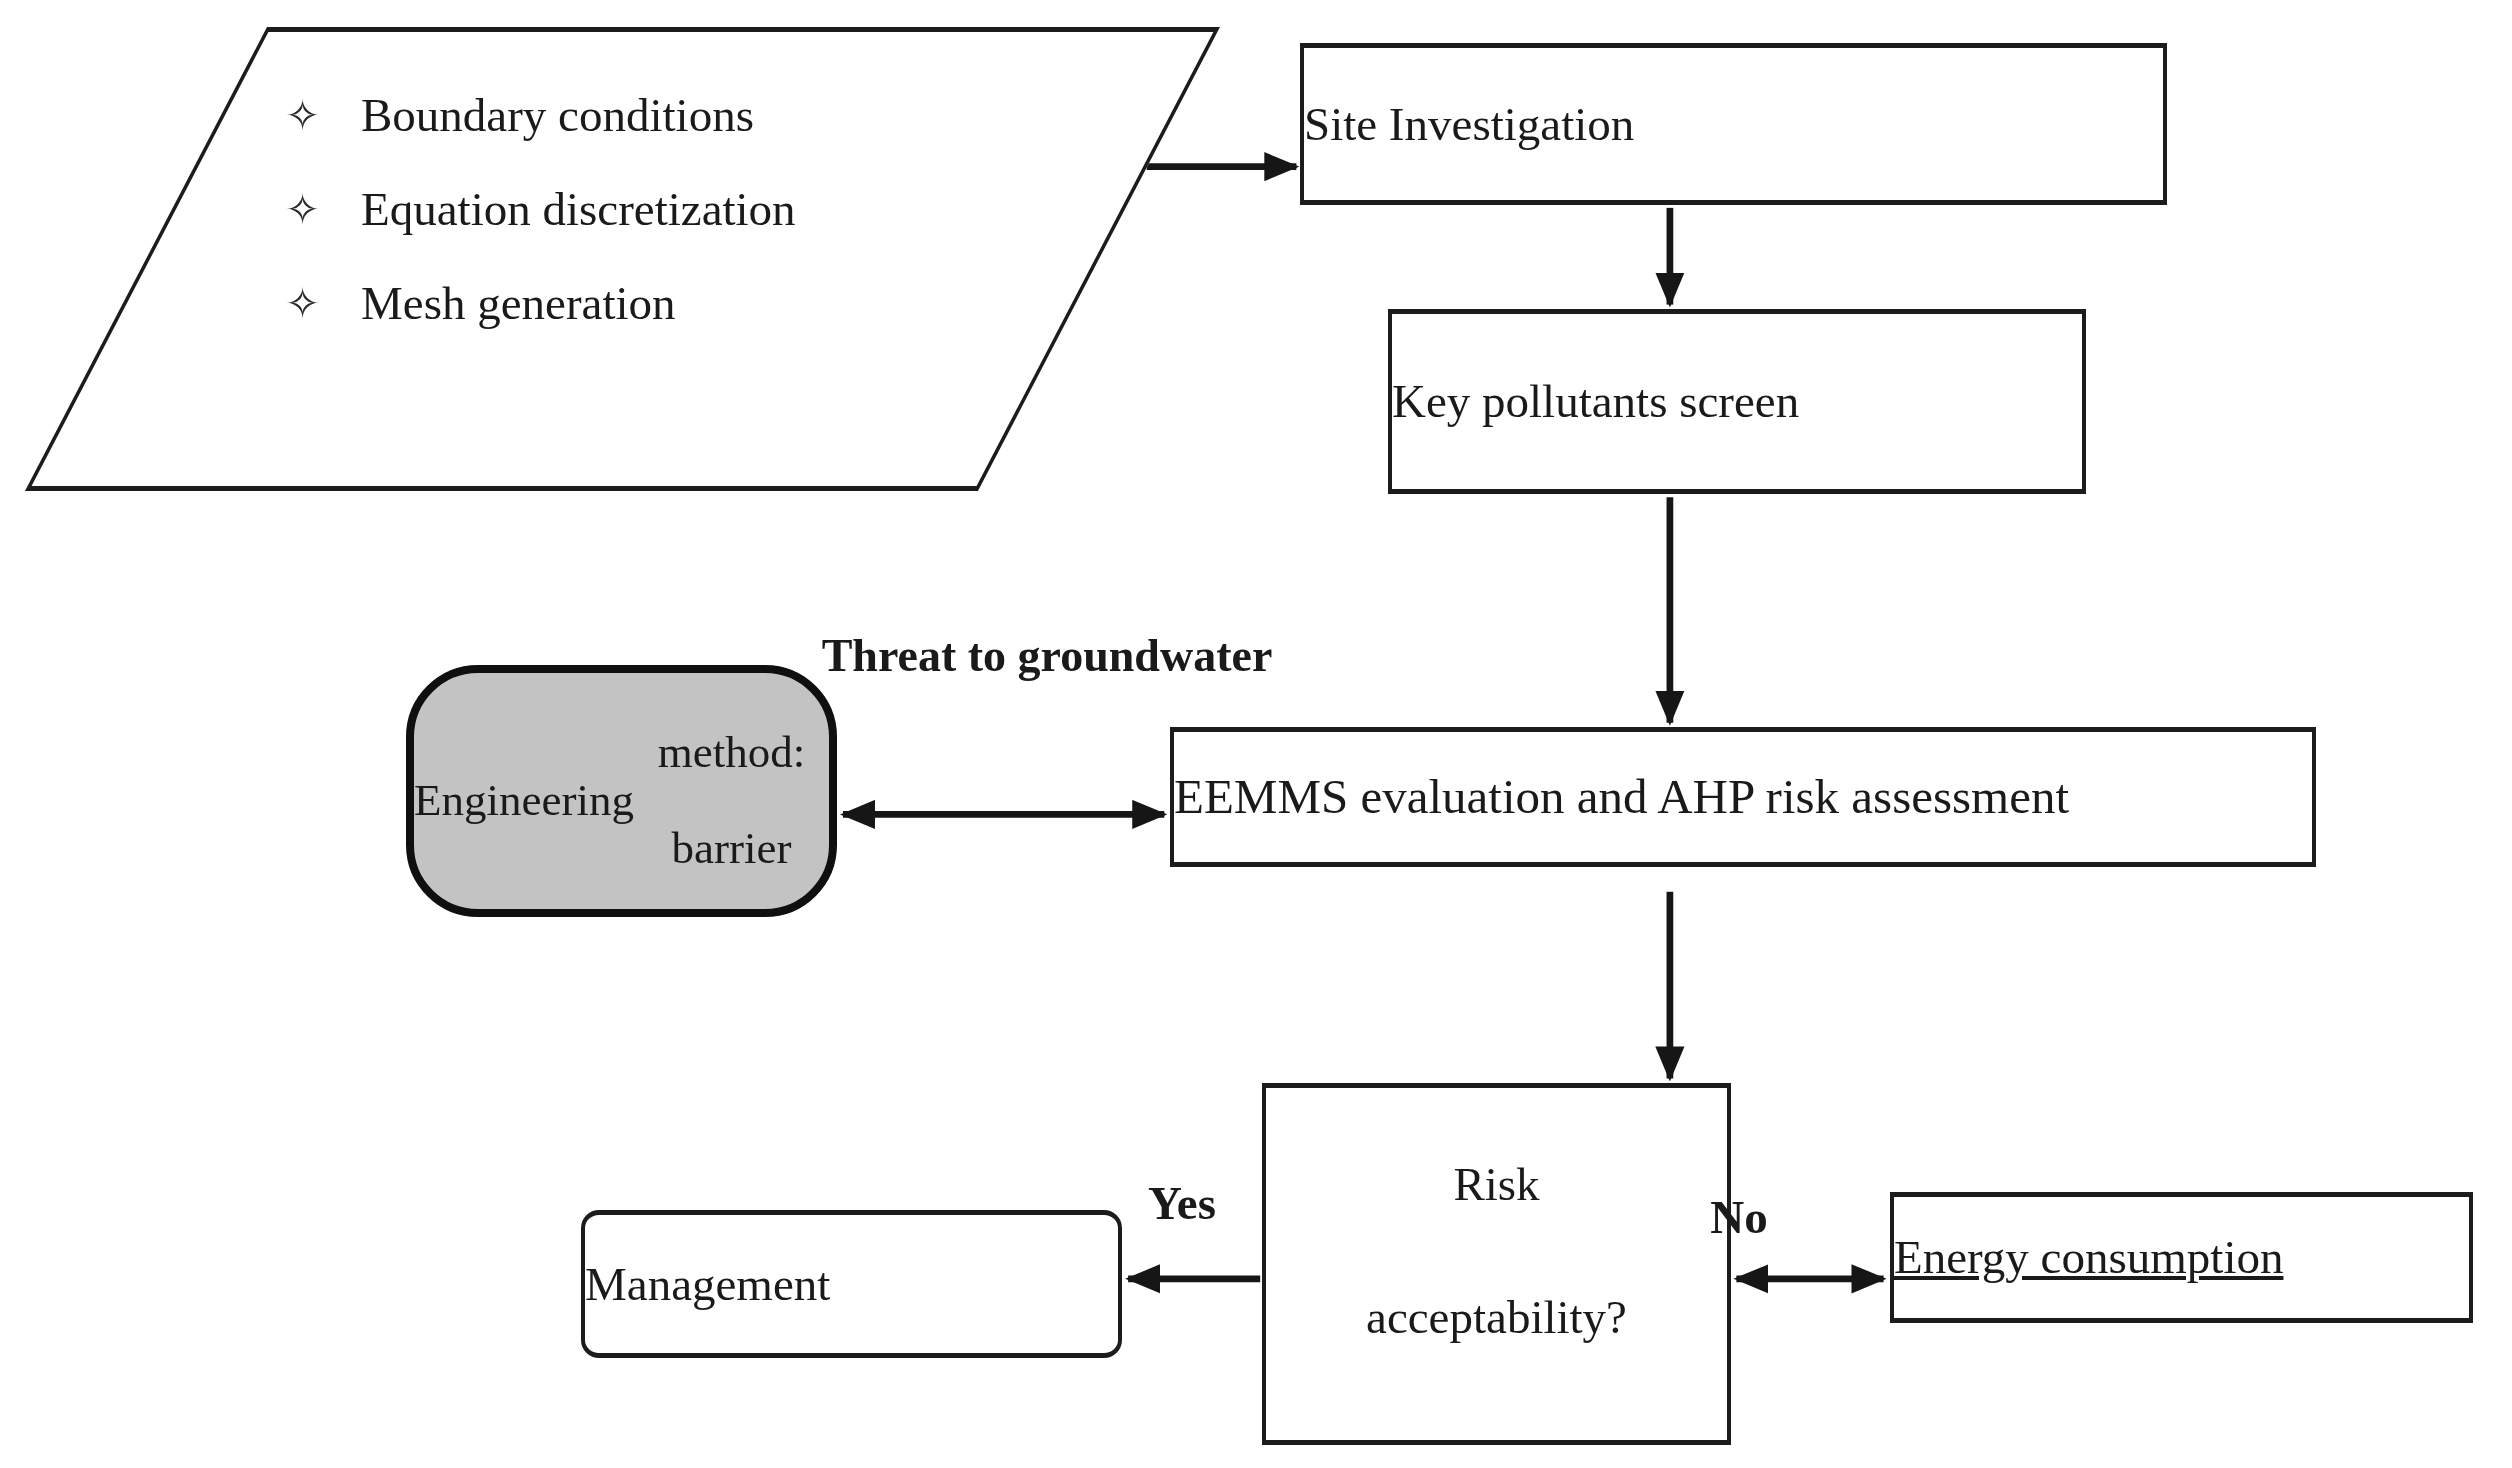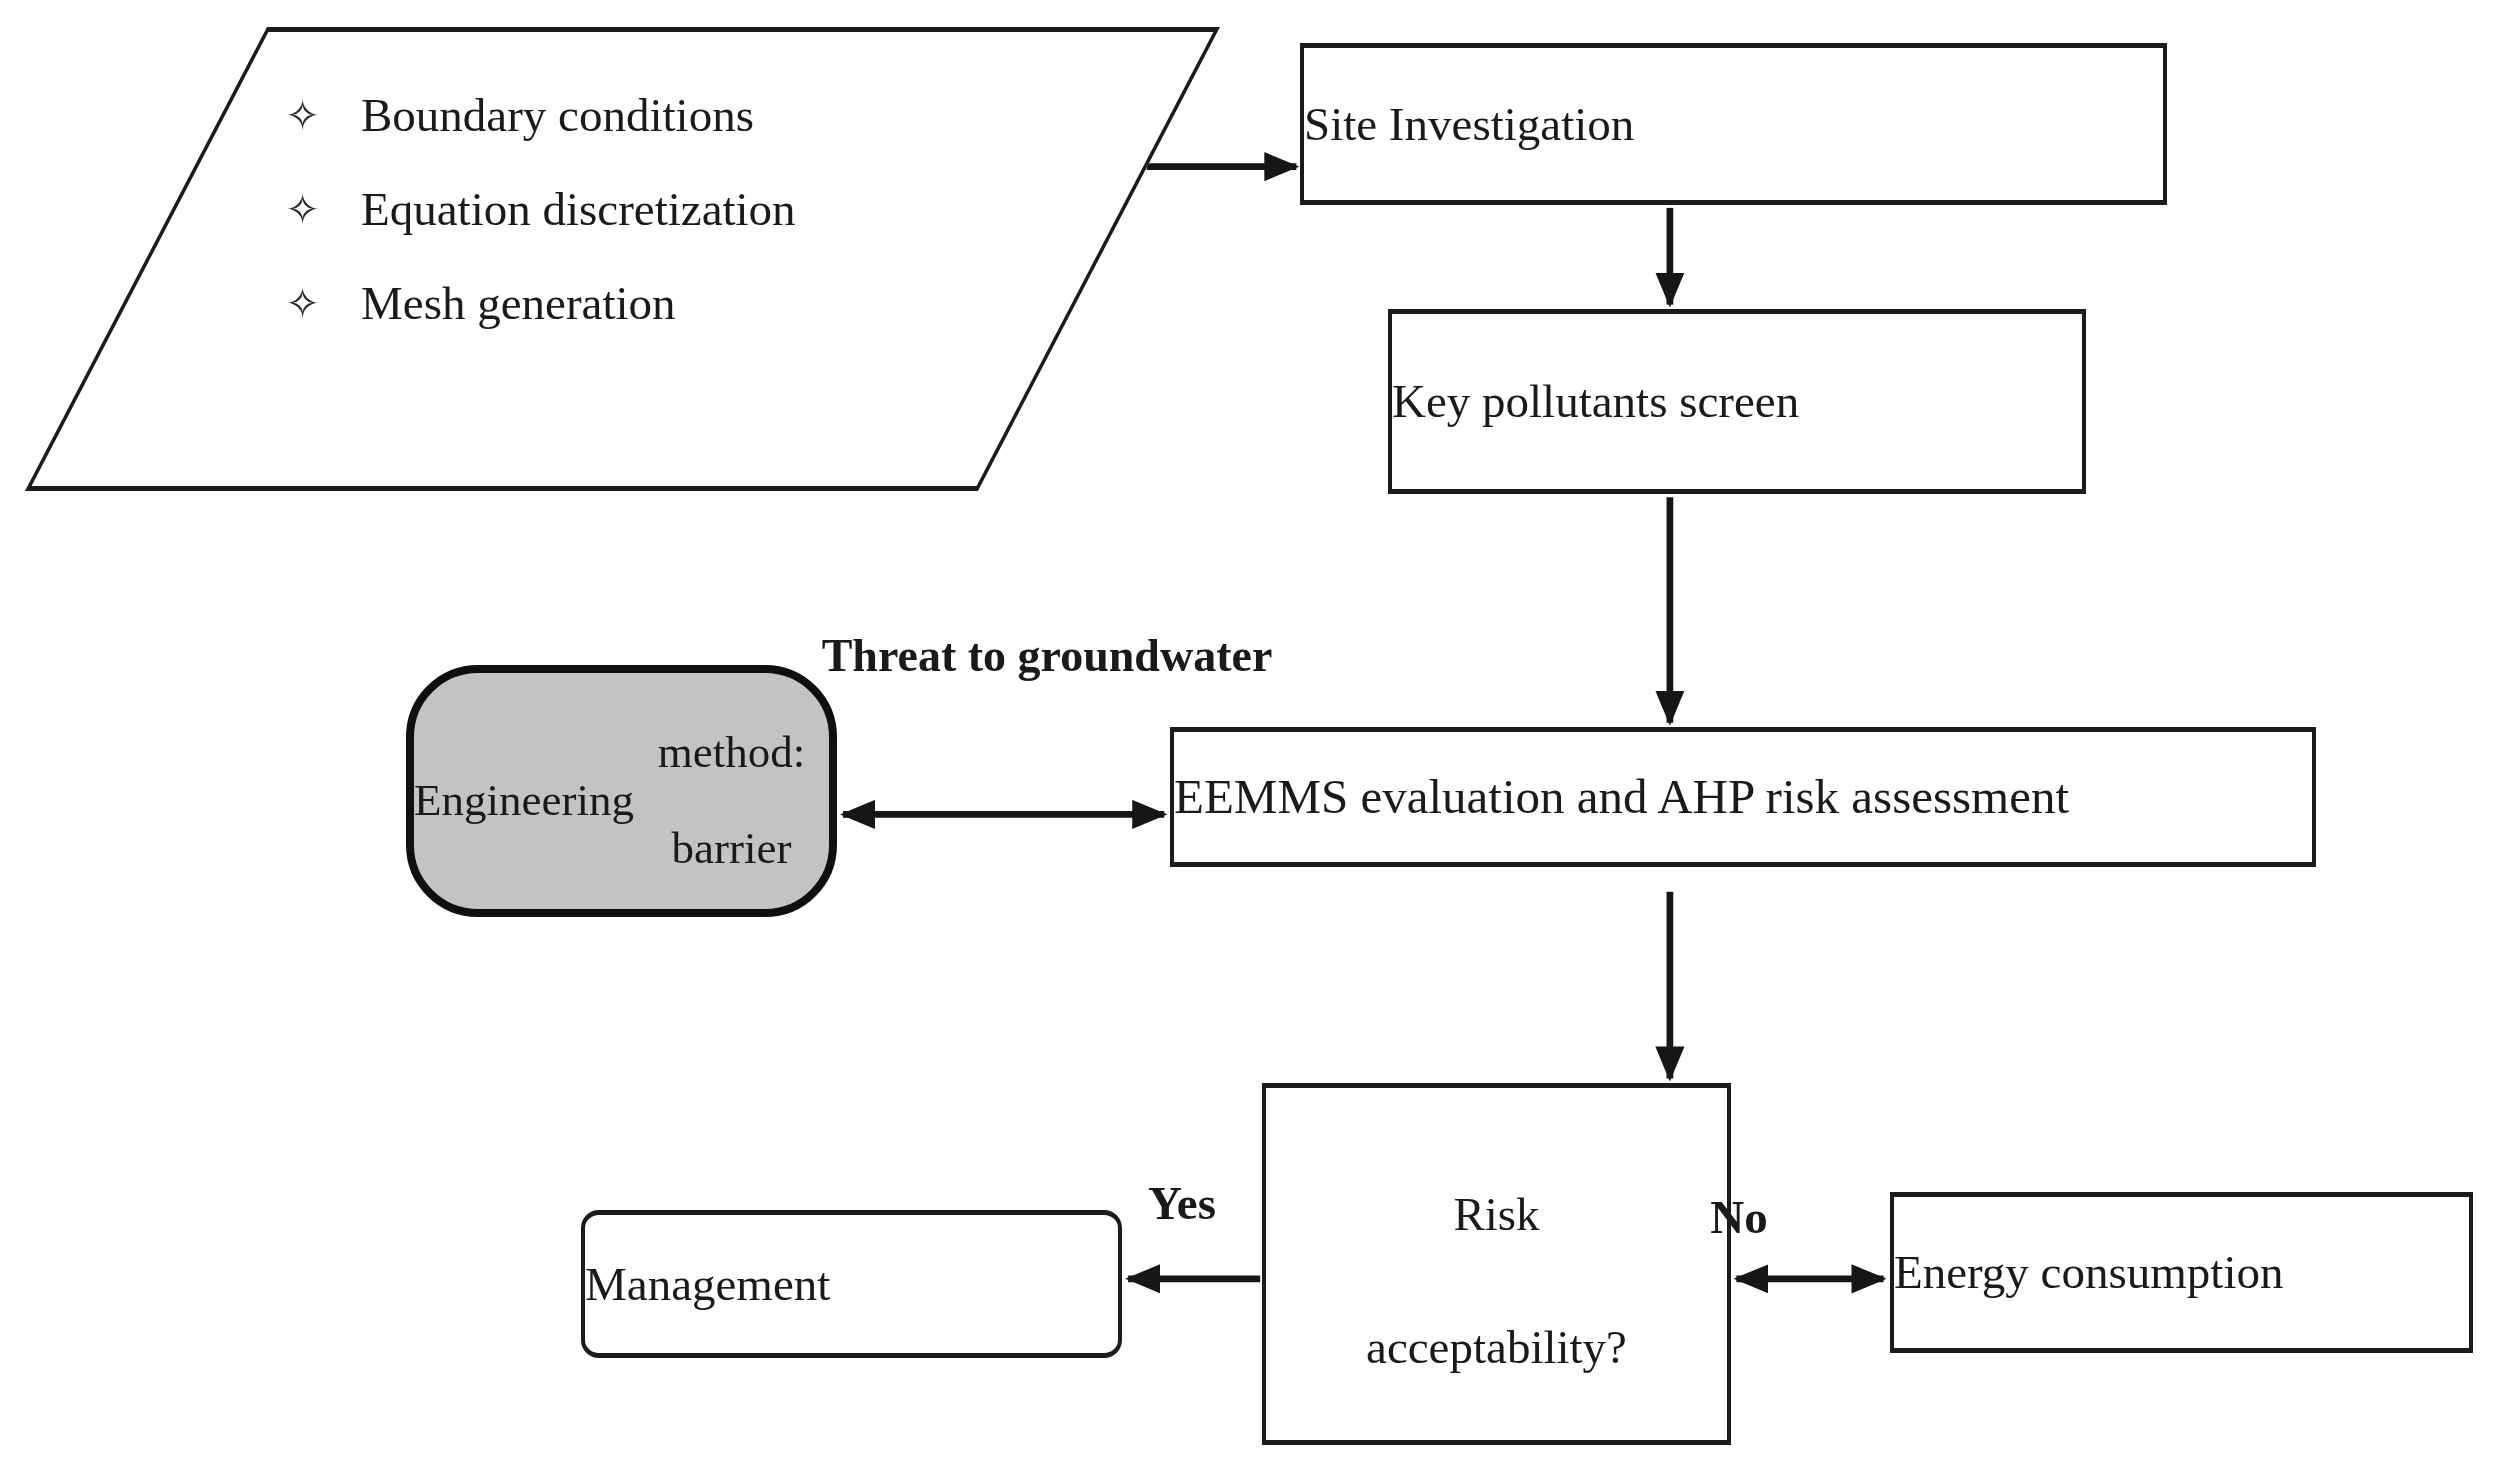--- a/index.html
+++ b/index.html
@@ -20,24 +20,24 @@
     border-top-width:5.9px;border-bottom-width:5.9px;
     background:#ffffff;
     display:flex;align-items:center;
     text-align:center;
     font-size:47px;line-height:1.15;
   }
   #node-site{left:1300px;top:43px;width:867px;height:162px;}
   #node-key{left:1388px;top:309px;width:698px;height:185px;}
   #node-eemms{left:1170px;top:727px;width:1146px;height:140px;font-size:49px;}
   #node-risk{left:1262px;top:1083px;width:469px;height:362px;
-    flex-direction:column;justify-content:flex-start;padding-top:60px;}
+    flex-direction:column;justify-content:flex-start;padding-top:30px;}
   #node-risk .line{line-height:133px;}
   #node-mgmt{left:581px;top:1210px;width:541px;height:148px;border-radius:18px;}
-  #node-energy{left:1890px;top:1192px;width:583px;height:161px;}
+  #node-energy{left:1890px;top:1192px;width:583px;height:131px;text-decoration:underline;}
 
   #node-engineering{
     position:absolute;box-sizing:border-box;
     left:406px;top:665px;width:431px;height:252px;
     background:#c3c3c3;
     border:8.4px solid #0f0f0f;
     border-radius:72px;
     display:flex;flex-direction:row;align-items:center;
     padding-top:17px;
     font-size:45px;text-align:center;

